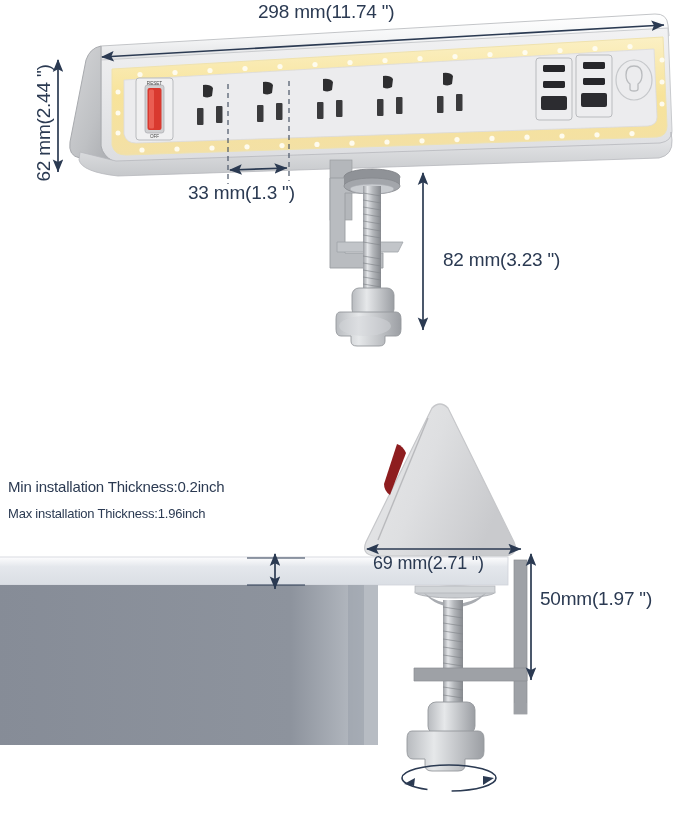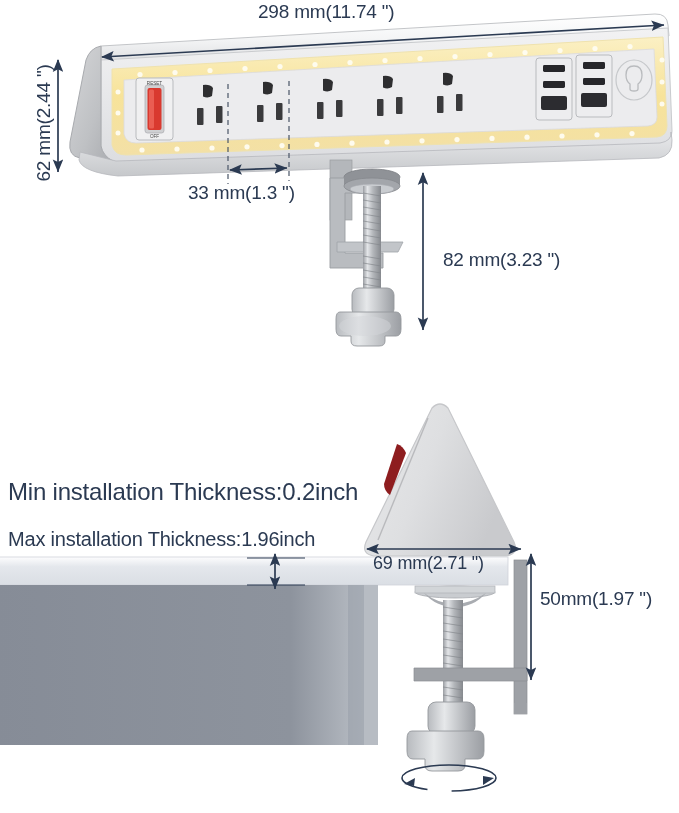--- a/index.html
+++ b/index.html
@@ -19,22 +19,22 @@
     letter-spacing:-0.2px;
     user-select:none;
   }
   #lbl-298{left:258px;top:1px;font-size:19px;}
   #lbl-62{
     left:-31px;top:112px;width:150px;font-size:19px;text-align:center;
     transform:rotate(-90deg);transform-origin:50% 50%;
   }
   #lbl-33{left:188px;top:182px;font-size:19px;}
   #lbl-82{left:443px;top:249px;font-size:19px;}
-  #lbl-min{left:8px;top:478px;font-size:24px;}
-  #lbl-max{left:8px;top:528px;font-size:20px;}
+  #lbl-min{left:8px;top:478px;font-size:15px;}
+  #lbl-max{left:8px;top:506px;font-size:13px;}
   #lbl-69{left:373px;top:553px;font-size:18px;}
   #lbl-50{left:540px;top:588px;font-size:19px;}
 </style>
 </head>
 <body>
 
 <div class="stage">
 
 <svg class="layer" viewBox="0 0 679 813">
   <defs>

